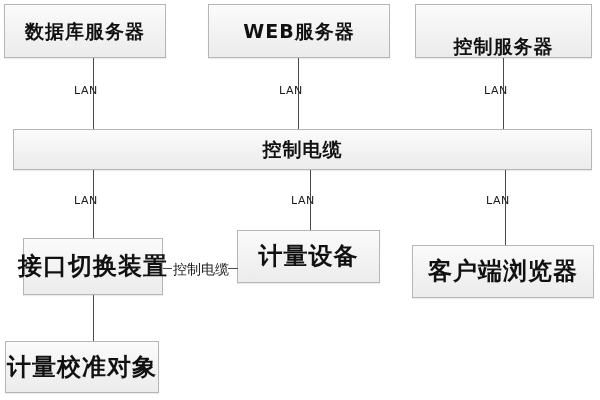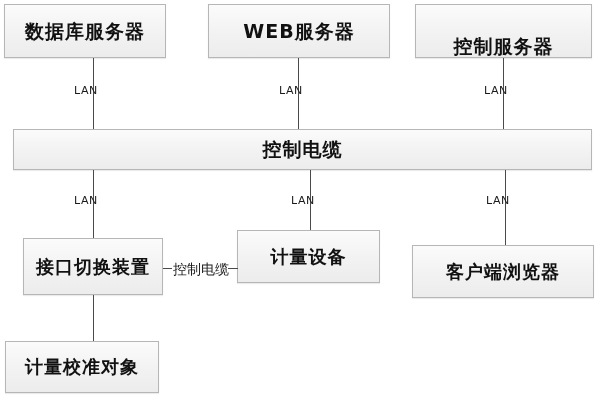--- a/index.html
+++ b/index.html
@@ -31,21 +31,21 @@
     font-weight: bold;
     box-shadow: 0 1px 1px rgba(0,0,0,0.08);
   }
   .node-label {
     font-family: "DejaVu Sans", "Liberation Sans", sans-serif;
     letter-spacing: 1px;
     line-height: 1.1;
     white-space: nowrap;
   }
   .size-lg  .node-label { font-size: 19px; }
-  .size-md  .node-label { font-size: 18px; }
+  .size-md  .node-label { font-size: 24px; }
   .size-bar .node-label { font-size: 19px; }
 
   
   .vline {
     position: absolute;
     width: 1px;
     background: #4a4a4a;
   }
   .hline {
     position: absolute;

